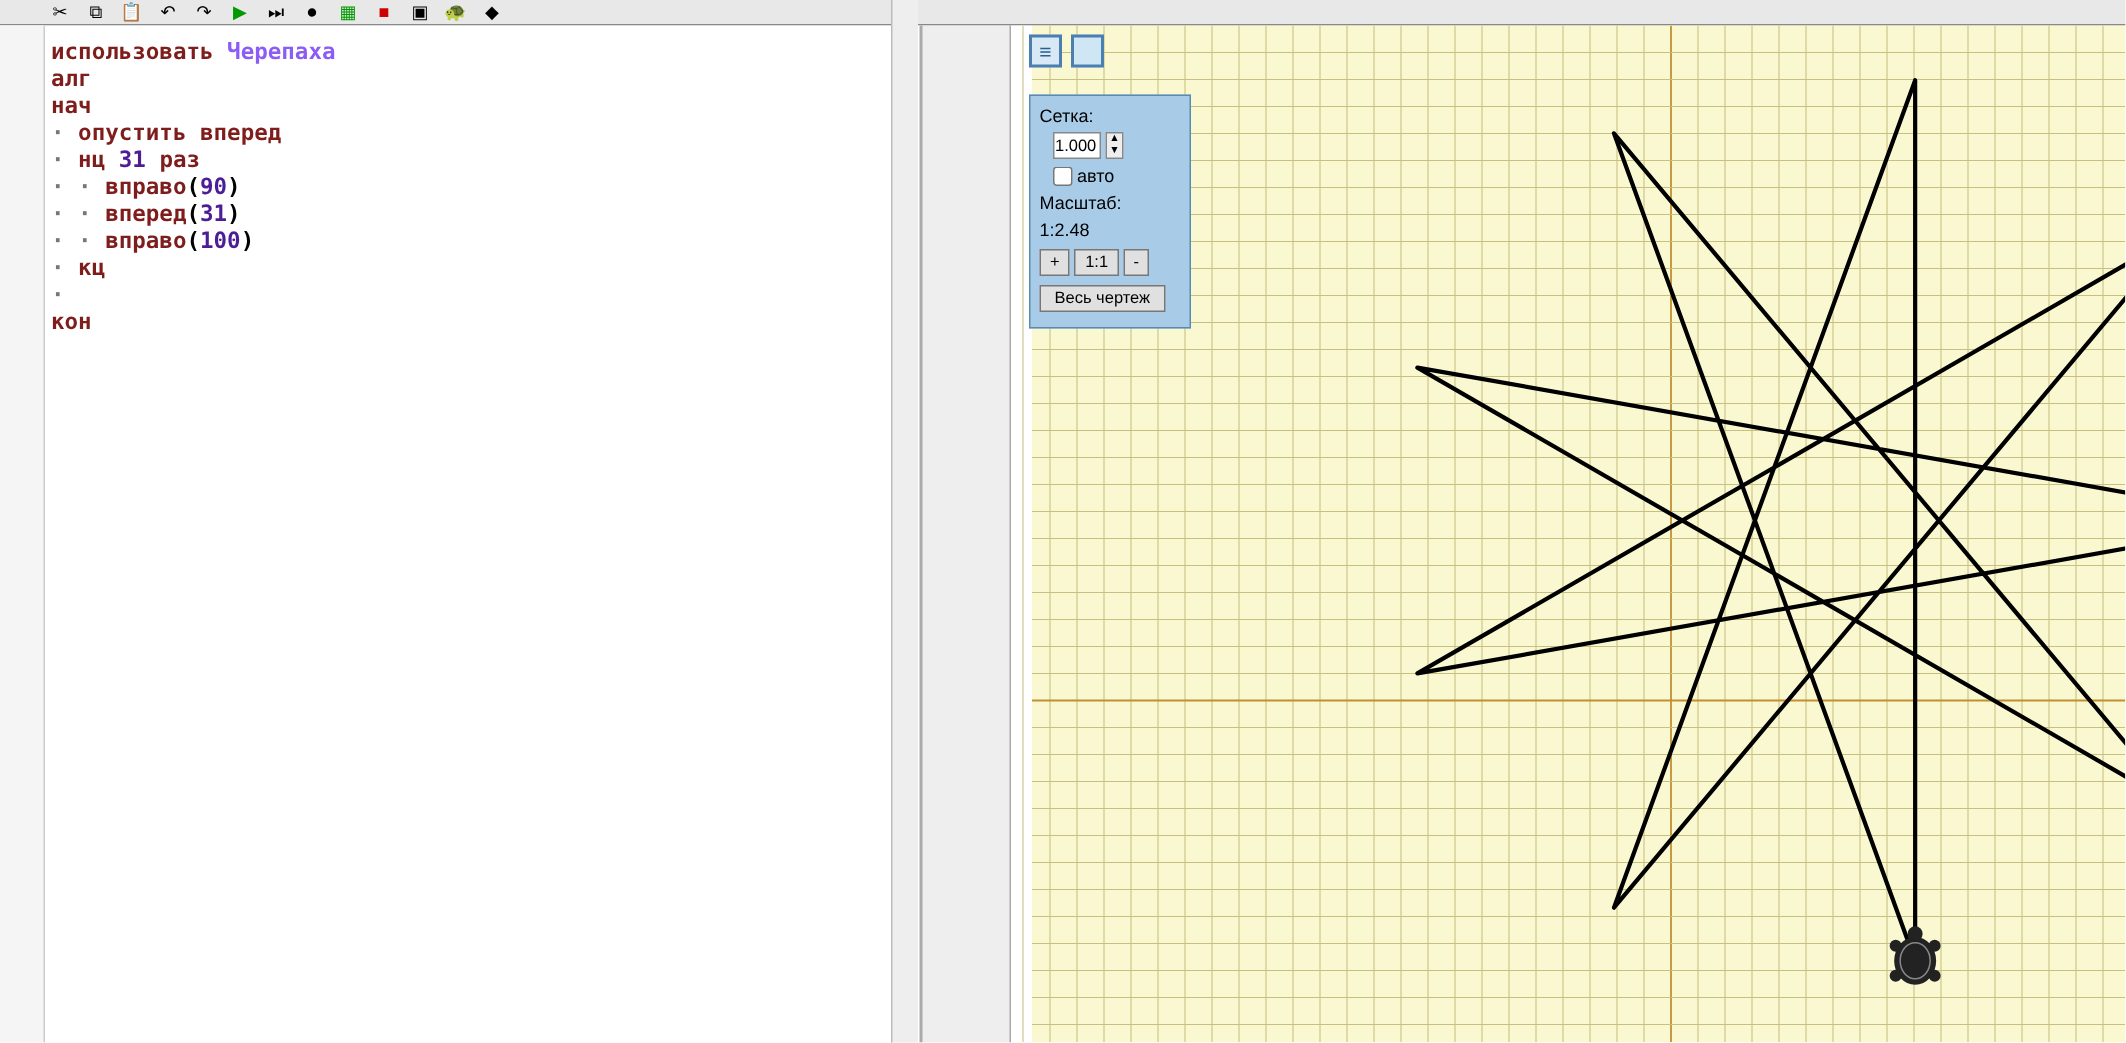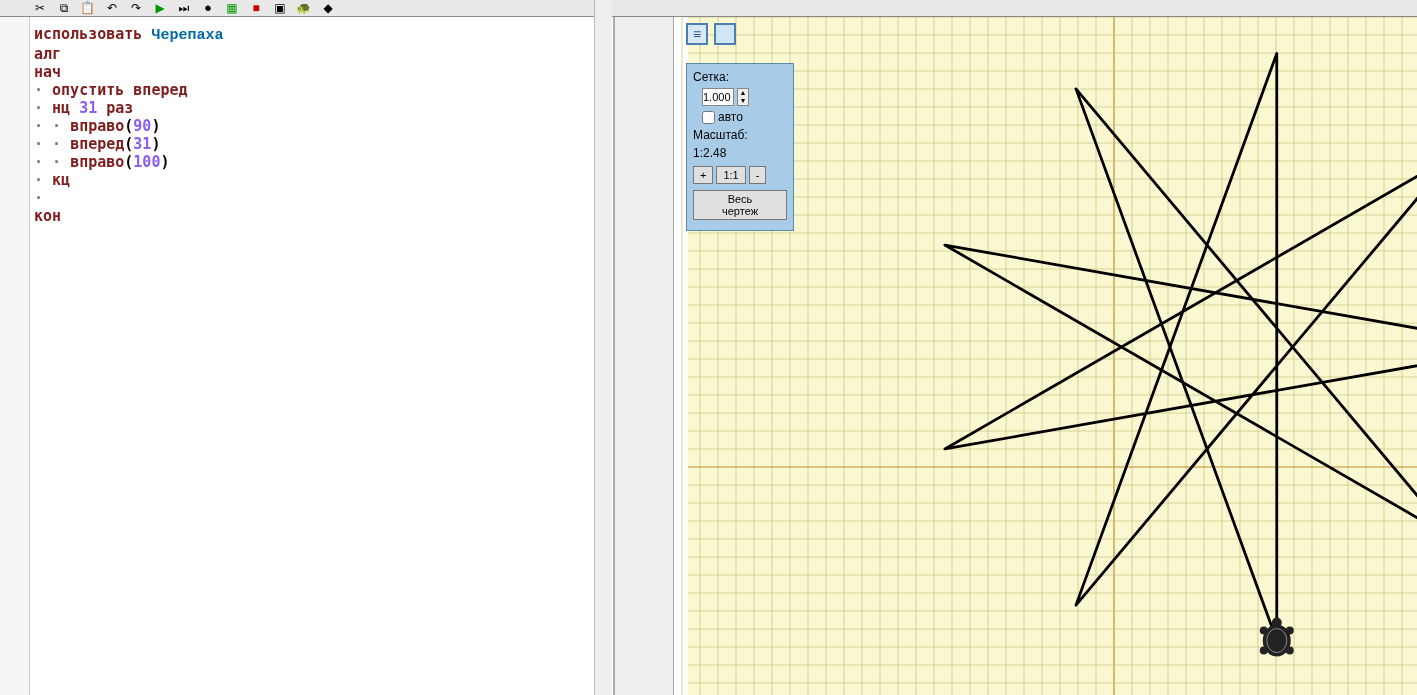--- a/index.html
+++ b/index.html
@@ -42,22 +42,22 @@
     flex: 1;
     padding: 8px 4px;
     font-family: "DejaVu Sans Mono","Consolas",monospace;
     font-size: 15px;
     line-height: 18px;
     white-space: pre;
     color: #000;
     font-weight: bold;
   }
   .kw-blue { color: #7f1d1d; }
-  .kw-green { color: #0369a1; font-family: Liberation Mono, monospace; }
-  .kw-cyan { color: #8b5cf6; }
+  .kw-green { color: #8b5cf6; }
+  .kw-cyan { color: #4c1d95; }
   .kw-black { color: #000; }
   .dot { color: #777; }
 
   
   .splitter {
     width: 60px;
     background: #eee;
     border-left: 1px solid #aaa;
     border-right: 1px solid #aaa;
   }
@@ -103,21 +103,21 @@
   .panel .spin {
     width: 12px; height: 18px;
     border: 1px solid #888; background: #eee;
     font-size: 7px; line-height: 8px; text-align: center;
   }
   .panel input[type=checkbox] { width: 13px; height: 13px; }
   .panel button {
     border: 1px solid #777;
     background: #e0e0e0;
     font-size: 11px;
-    padding: 2px 21px;
+    padding: 2px 9px;
     cursor: pointer;
   }
   .panel .zoom-btns button { padding: 2px 6px; }
 
   svg.grid-canvas {
     position: absolute;
     top: 0; left: 0;
     width: 100%; height: 100%;
   }
 

